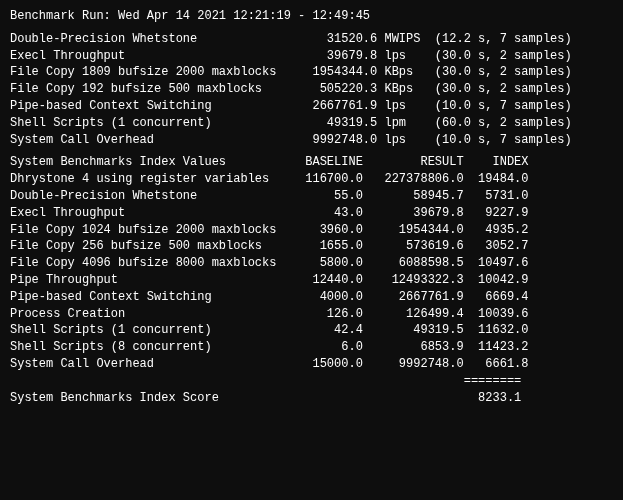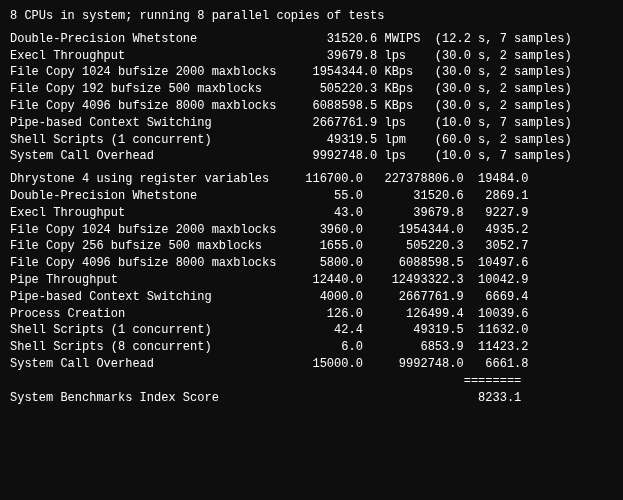--- a/index.html
+++ b/index.html
@@ -15,39 +15,39 @@
   box-sizing: border-box;
   overflow: hidden;
 }
 .row { white-space: pre; }
 .sep { height: 6px; }
 </style>
 </head>
 <body>
 
 <div>
-  <div class="row">8 CPUs in system; running 8 parallel copies of tests</div>
+  <div class="row">Benchmark Run: Wed Apr 14 2021 12:21:19 - 12:49:45</div>
   <div class="sep"></div>
   <div id="results-block">
       <div class="row">Double-Precision Whetstone                  31520.6 MWIPS  (12.2 s, 7 samples)</div>
       <div class="row">Execl Throughput                            39679.8 lps    (30.0 s, 2 samples)</div>
-      <div class="row">File Copy 1024 bufsize 2000 maxblocks     1954344.0 KBps   (30.0 s, 2 samples)</div>
+      <div class="row">File Copy 1809 bufsize 2000 maxblocks     1954344.0 KBps   (30.0 s, 2 samples)</div>
       <div class="row">File Copy 192 bufsize 500 maxblocks        505220.3 KBps   (30.0 s, 2 samples)</div>
-      <div class="row">File Copy 4096 bufsize 8000 maxblocks     6088598.5 KBps   (30.0 s, 2 samples)</div>
       <div class="row">Pipe-based Context Switching              2667761.9 lps    (10.0 s, 7 samples)</div>
       <div class="row">Shell Scripts (1 concurrent)                49319.5 lpm    (60.0 s, 2 samples)</div>
       <div class="row">System Call Overhead                      9992748.0 lps    (10.0 s, 7 samples)</div>
     </div>
   <div class="sep"></div>
+  <div class="row" id="index-header-row">System Benchmarks Index Values           BASELINE        RESULT    INDEX</div>
   <div id="index-block">
       <div class="row">Dhrystone 4 using register variables     116700.0   227378806.0  19484.0</div>
-      <div class="row">Double-Precision Whetstone                   55.0       31520.6   2869.1</div>
+      <div class="row">Double-Precision Whetstone                   55.0       58945.7   5731.0</div>
       <div class="row">Execl Throughput                             43.0       39679.8   9227.9</div>
       <div class="row">File Copy 1024 bufsize 2000 maxblocks      3960.0     1954344.0   4935.2</div>
-      <div class="row">File Copy 256 bufsize 500 maxblocks        1655.0      505220.3   3052.7</div>
+      <div class="row">File Copy 256 bufsize 500 maxblocks        1655.0      573619.6   3052.7</div>
       <div class="row">File Copy 4096 bufsize 8000 maxblocks      5800.0     6088598.5  10497.6</div>
       <div class="row">Pipe Throughput                           12440.0    12493322.3  10042.9</div>
       <div class="row">Pipe-based Context Switching               4000.0     2667761.9   6669.4</div>
       <div class="row">Process Creation                            126.0      126499.4  10039.6</div>
       <div class="row">Shell Scripts (1 concurrent)                 42.4       49319.5  11632.0</div>
       <div class="row">Shell Scripts (8 concurrent)                  6.0        6853.9  11423.2</div>
       <div class="row">System Call Overhead                      15000.0     9992748.0   6661.8</div>
     </div>
   <div class="row" id="rule-row">                                                               ========</div>
   <div class="row" id="score-row">System Benchmarks Index Score                                    8233.1</div>

